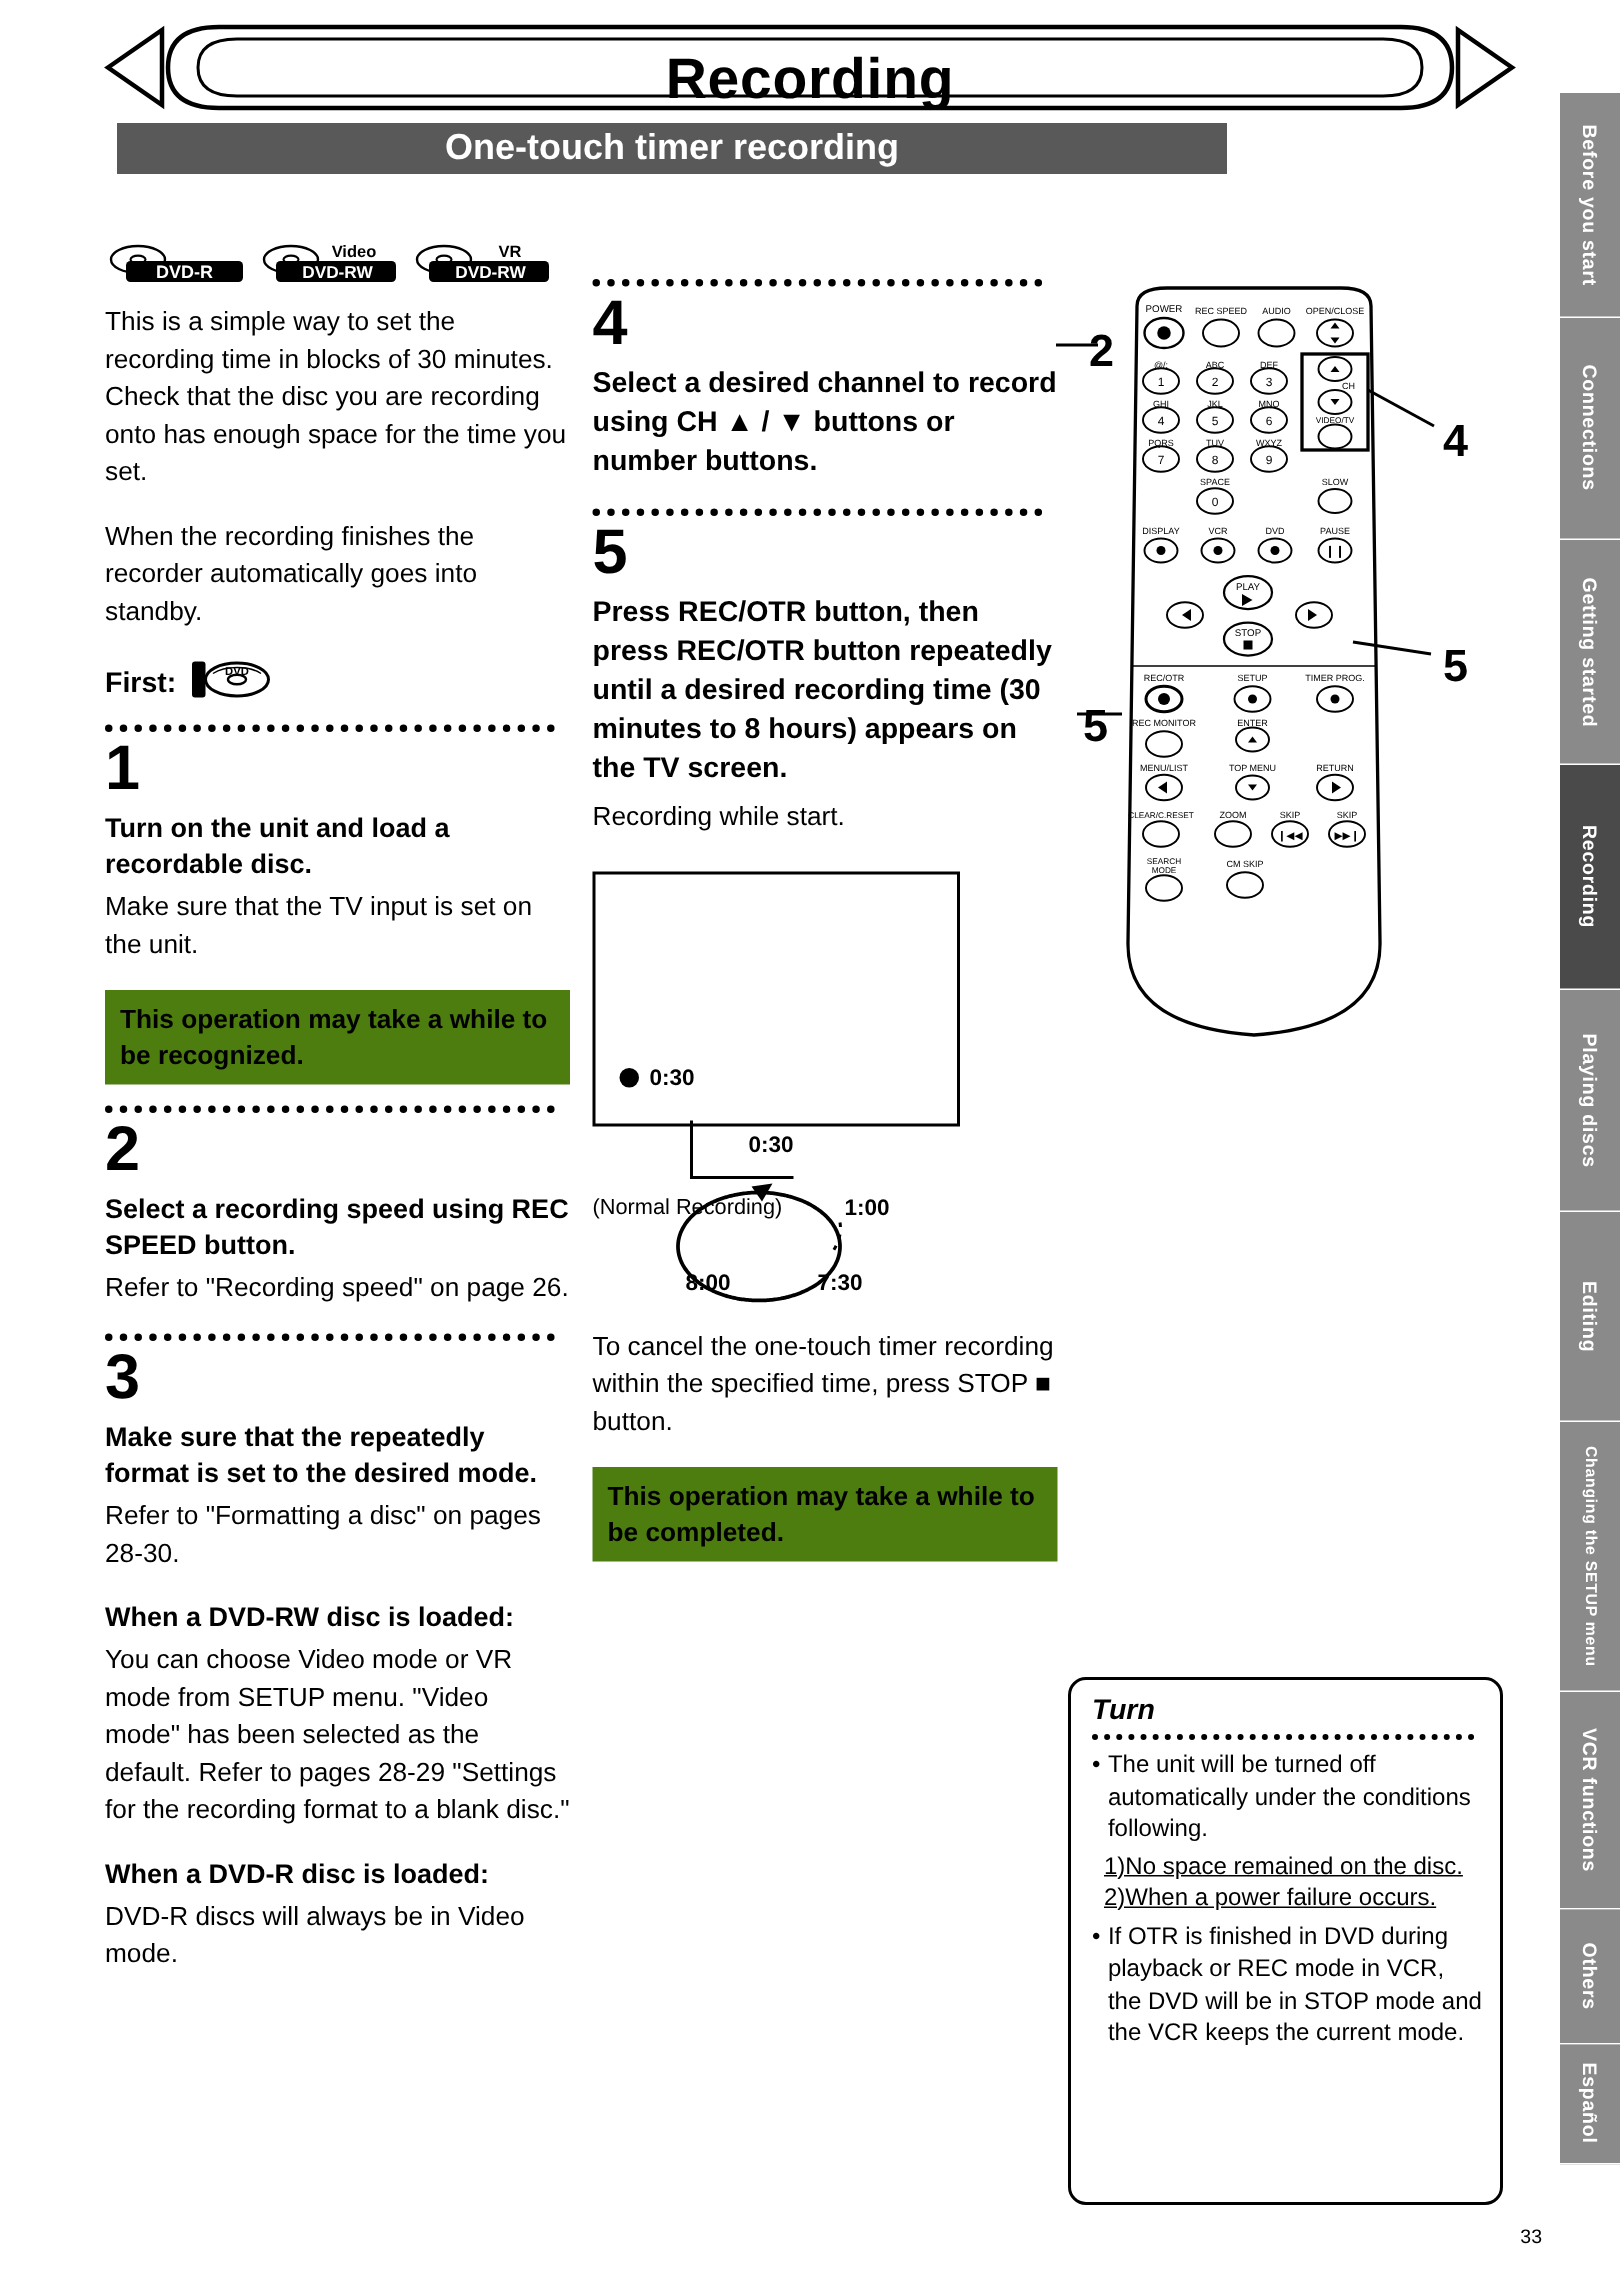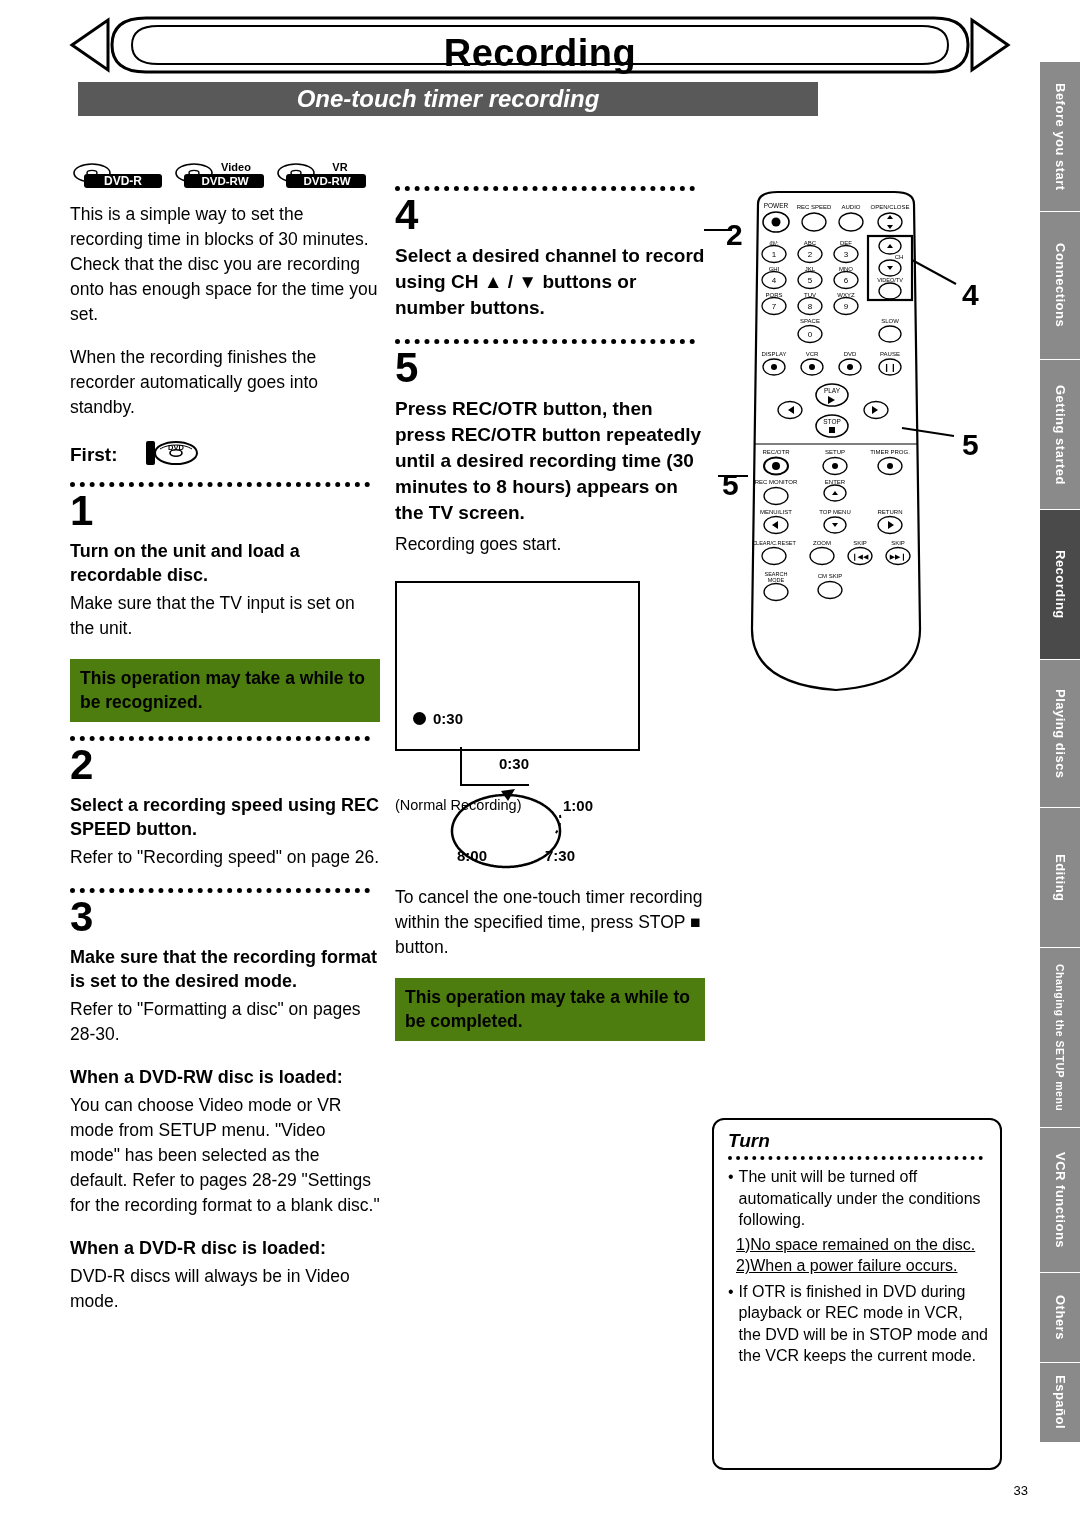--- a/index.html
+++ b/index.html
@@ -15,21 +15,21 @@
   #banner { position:absolute; left:60px; top:14px; width:960px; height:62px; }
   #banner svg { display:block; }
   #page-title {
     position:absolute; left:0; top:18px; width:960px; text-align:center;
     font-size:38px; font-weight:bold; letter-spacing:0.5px;
   }
   #subtitle-bar {
     position:absolute; left:78px; top:82px; width:740px; height:34px;
     background:#595959; color:#fff;
     display:flex; align-items:center; justify-content:center;
-    font-size:24px; font-weight:bold;font-style:italic;
+    font-size:24px; font-weight:bold;
   }
   
   #side-tabs {
     position:absolute; right:0; top:62px; width:40px; height:1464px;
     display:flex; flex-direction:column;
   }
   .side-tab {
     width:40px; color:#fff; background:#8a8a8a;
     display:flex; align-items:center; justify-content:center;
     border-bottom:1px solid #fff;
@@ -56,21 +56,21 @@
 
   .dotline {
     border-top:5px dotted #000; height:0; margin:10px 0 2px 0; width:300px;
   }
   .stepnum { font-size:42px; font-weight:bold; line-height:44px; margin:0 0 6px 0; }
 
   .graybox {
     background:#4d7c0f; font-weight:bold; font-size:17.5px; line-height:24px;
     padding:7px 10px 8px 10px; margin:10px 0 14px 0;
   }
-  .first-line { display:flex; align-items:center; gap:28px; margin:12px 0 4px 0; }
+  .first-line { display:flex; align-items:center; gap:10px; margin:12px 0 4px 0; }
   .first-line .lbl { font-size:19px; font-weight:bold; }
 
   
   #tv-figure { margin-top:24px; }
   #tv-screen {
     width:245px; height:170px; border:2px solid #000; background:#fff;
     position:relative;
   }
   #rec-indicator { position:absolute; left:16px; bottom:22px; display:flex; align-items:center; gap:7px; }
   #rec-dot { width:13px; height:13px; border-radius:50%; background:#000; }
@@ -199,37 +199,37 @@
   <p class="body">Make sure that the TV input is set on the unit.</p>
   <div class="graybox">This operation may take a while to be recognized.</div>
 
   <div class="dotline"></div>
   <div class="stepnum">2</div>
   <div class="bold-head">Select a recording speed using REC SPEED button.</div>
   <p class="body">Refer to "Recording speed" on page 26.</p>
 
   <div class="dotline"></div>
   <div class="stepnum">3</div>
-  <div class="bold-head">Make sure that the recording format is set to the desired mode.</div>
+  <div class="bold-head">Make sure that the repeatedly format is set to the desired mode.</div>
   <p class="body">Refer to "Formatting a disc" on pages 28-30.</p>
   <div class="bold-head">When a DVD-RW disc is loaded:</div>
   <p class="body">You can choose Video mode or VR mode from SETUP menu. "Video mode" has been selected as the default. Refer to pages 28-29 "Settings for the recording format to a blank disc."</p>
   <div class="bold-head">When a DVD-R disc is loaded:</div>
   <p class="body">DVD-R discs will always be in Video mode.</p>
 </div>
 
 <div id="col-mid">
   <div class="dotline"></div>
   <div class="stepnum">4</div>
   <div class="bold-head" style="font-size:19px;line-height:26px">Select a desired channel to record using CH ▲ / ▼ buttons or number buttons.</div>
 
   <div class="dotline" style="margin-top:18px"></div>
   <div class="stepnum">5</div>
   <div class="bold-head" style="font-size:19px;line-height:26px">Press REC/OTR button, then press REC/OTR button repeatedly until a desired recording time (30 minutes to 8 hours) appears on the TV screen.</div>
-  <p class="body" style="margin-top:6px">Recording goes start.</p>
+  <p class="body" style="margin-top:6px">Recording while start.</p>
 
   <div id="tv-figure">
     <div id="tv-screen">
       <div id="rec-indicator">
         <span id="rec-dot"></span>
         <span id="rec-time">0:30</span>
       </div>
       <svg style="position:absolute;left:62px;bottom:-46px;" width="90" height="60" viewBox="0 0 90 60">
         <path d="M2,12 L2,50 L70,50" fill="none" stroke="#000" stroke-width="2"></path>
       </svg>

